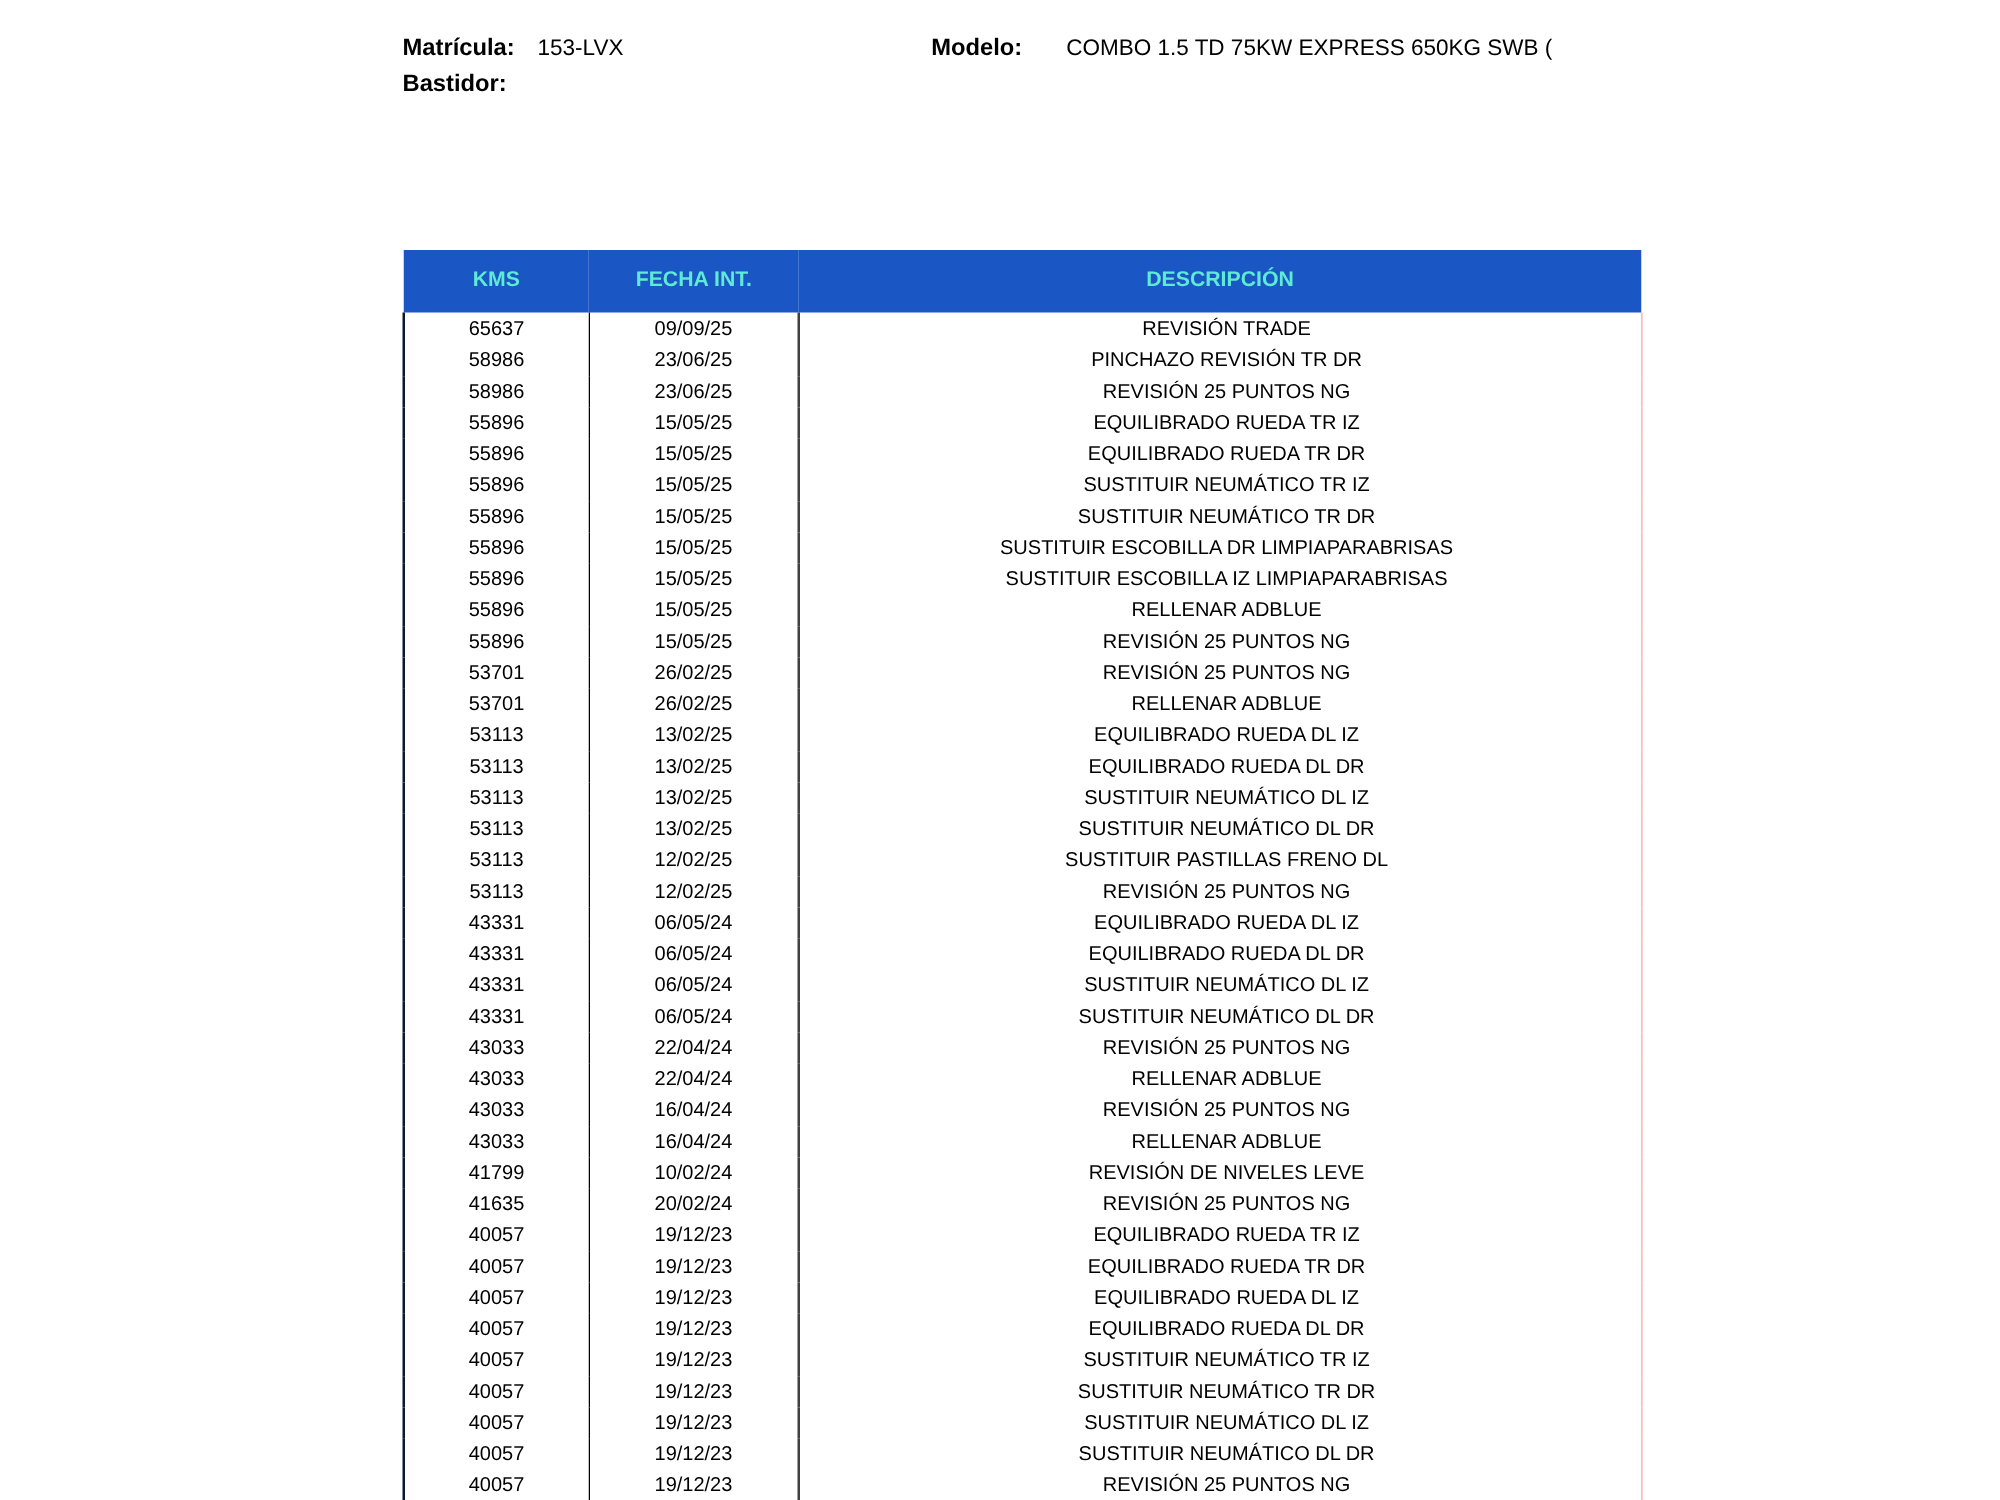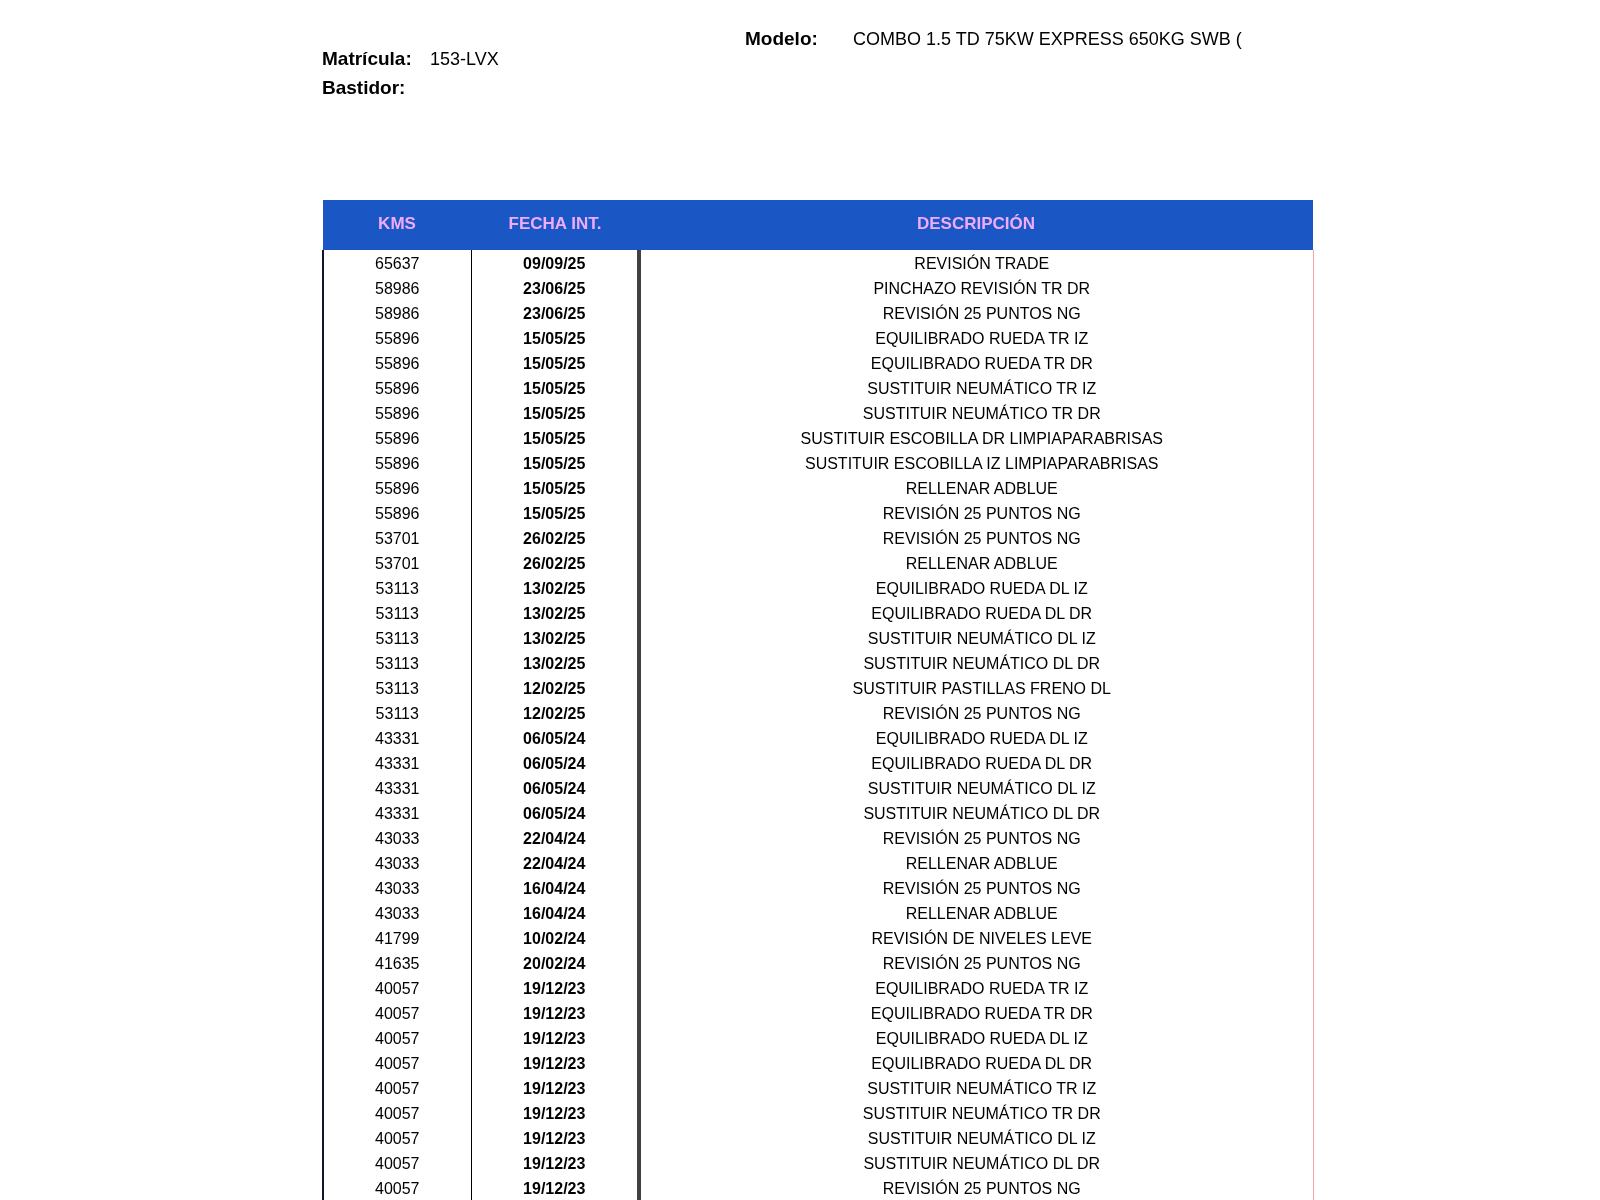--- a/index.html
+++ b/index.html
@@ -31,21 +31,20 @@
   }
   .meta {
     position: relative;
     margin-top: 28px;
     height: 64px;
   }
   .meta-col-left {
     position: absolute;
     left: 322px;
     top: 0;
-    margin-top: 20px;
   }
   .meta-col-right {
     position: absolute;
     left: 745px;
     top: 0;
   }
   .meta-row {
     display: flex;
     align-items: baseline;
     height: 29px;
@@ -71,21 +70,21 @@
     top: 172px;
     width: 990px;
   }
   table.hist {
     border-collapse: collapse;
     width: 990px;
     table-layout: fixed;
   }
   table.hist th {
     background: #1a56c4;
-    color: #f0abfc;
+    color: #5eead4;
     font-size: 17px;
     font-weight: bold;
     padding: 14px 0 16px 0;
     text-align: center;
     border: none;
   }
   table.hist col.c-kms { width: 148px; }
   table.hist col.c-fecha { width: 168px; }
   table.hist col.c-desc { width: 674px; }
 
@@ -98,22 +97,21 @@
     border-right: 1px solid #000;
   }
   table.hist tbody td.kms {
     text-align: center;
     border-left: 2px solid #0f172a;
     border-right: 1px solid #000;
   }
   table.hist tbody td.fecha {
     text-align: center;
     border-left: none;
-    border-right: 4px solid #404040;
-    font-weight: bold;
+    border-right: 2px solid #404040;
   }
   table.hist tbody td.desc {
     text-align: center;
     padding-left: 10px;
     border-left: none;
     border-right: 1px solid #fca5a5;
   }
   table.hist tbody tr:first-child td {
     padding-top: 2px;
   }

